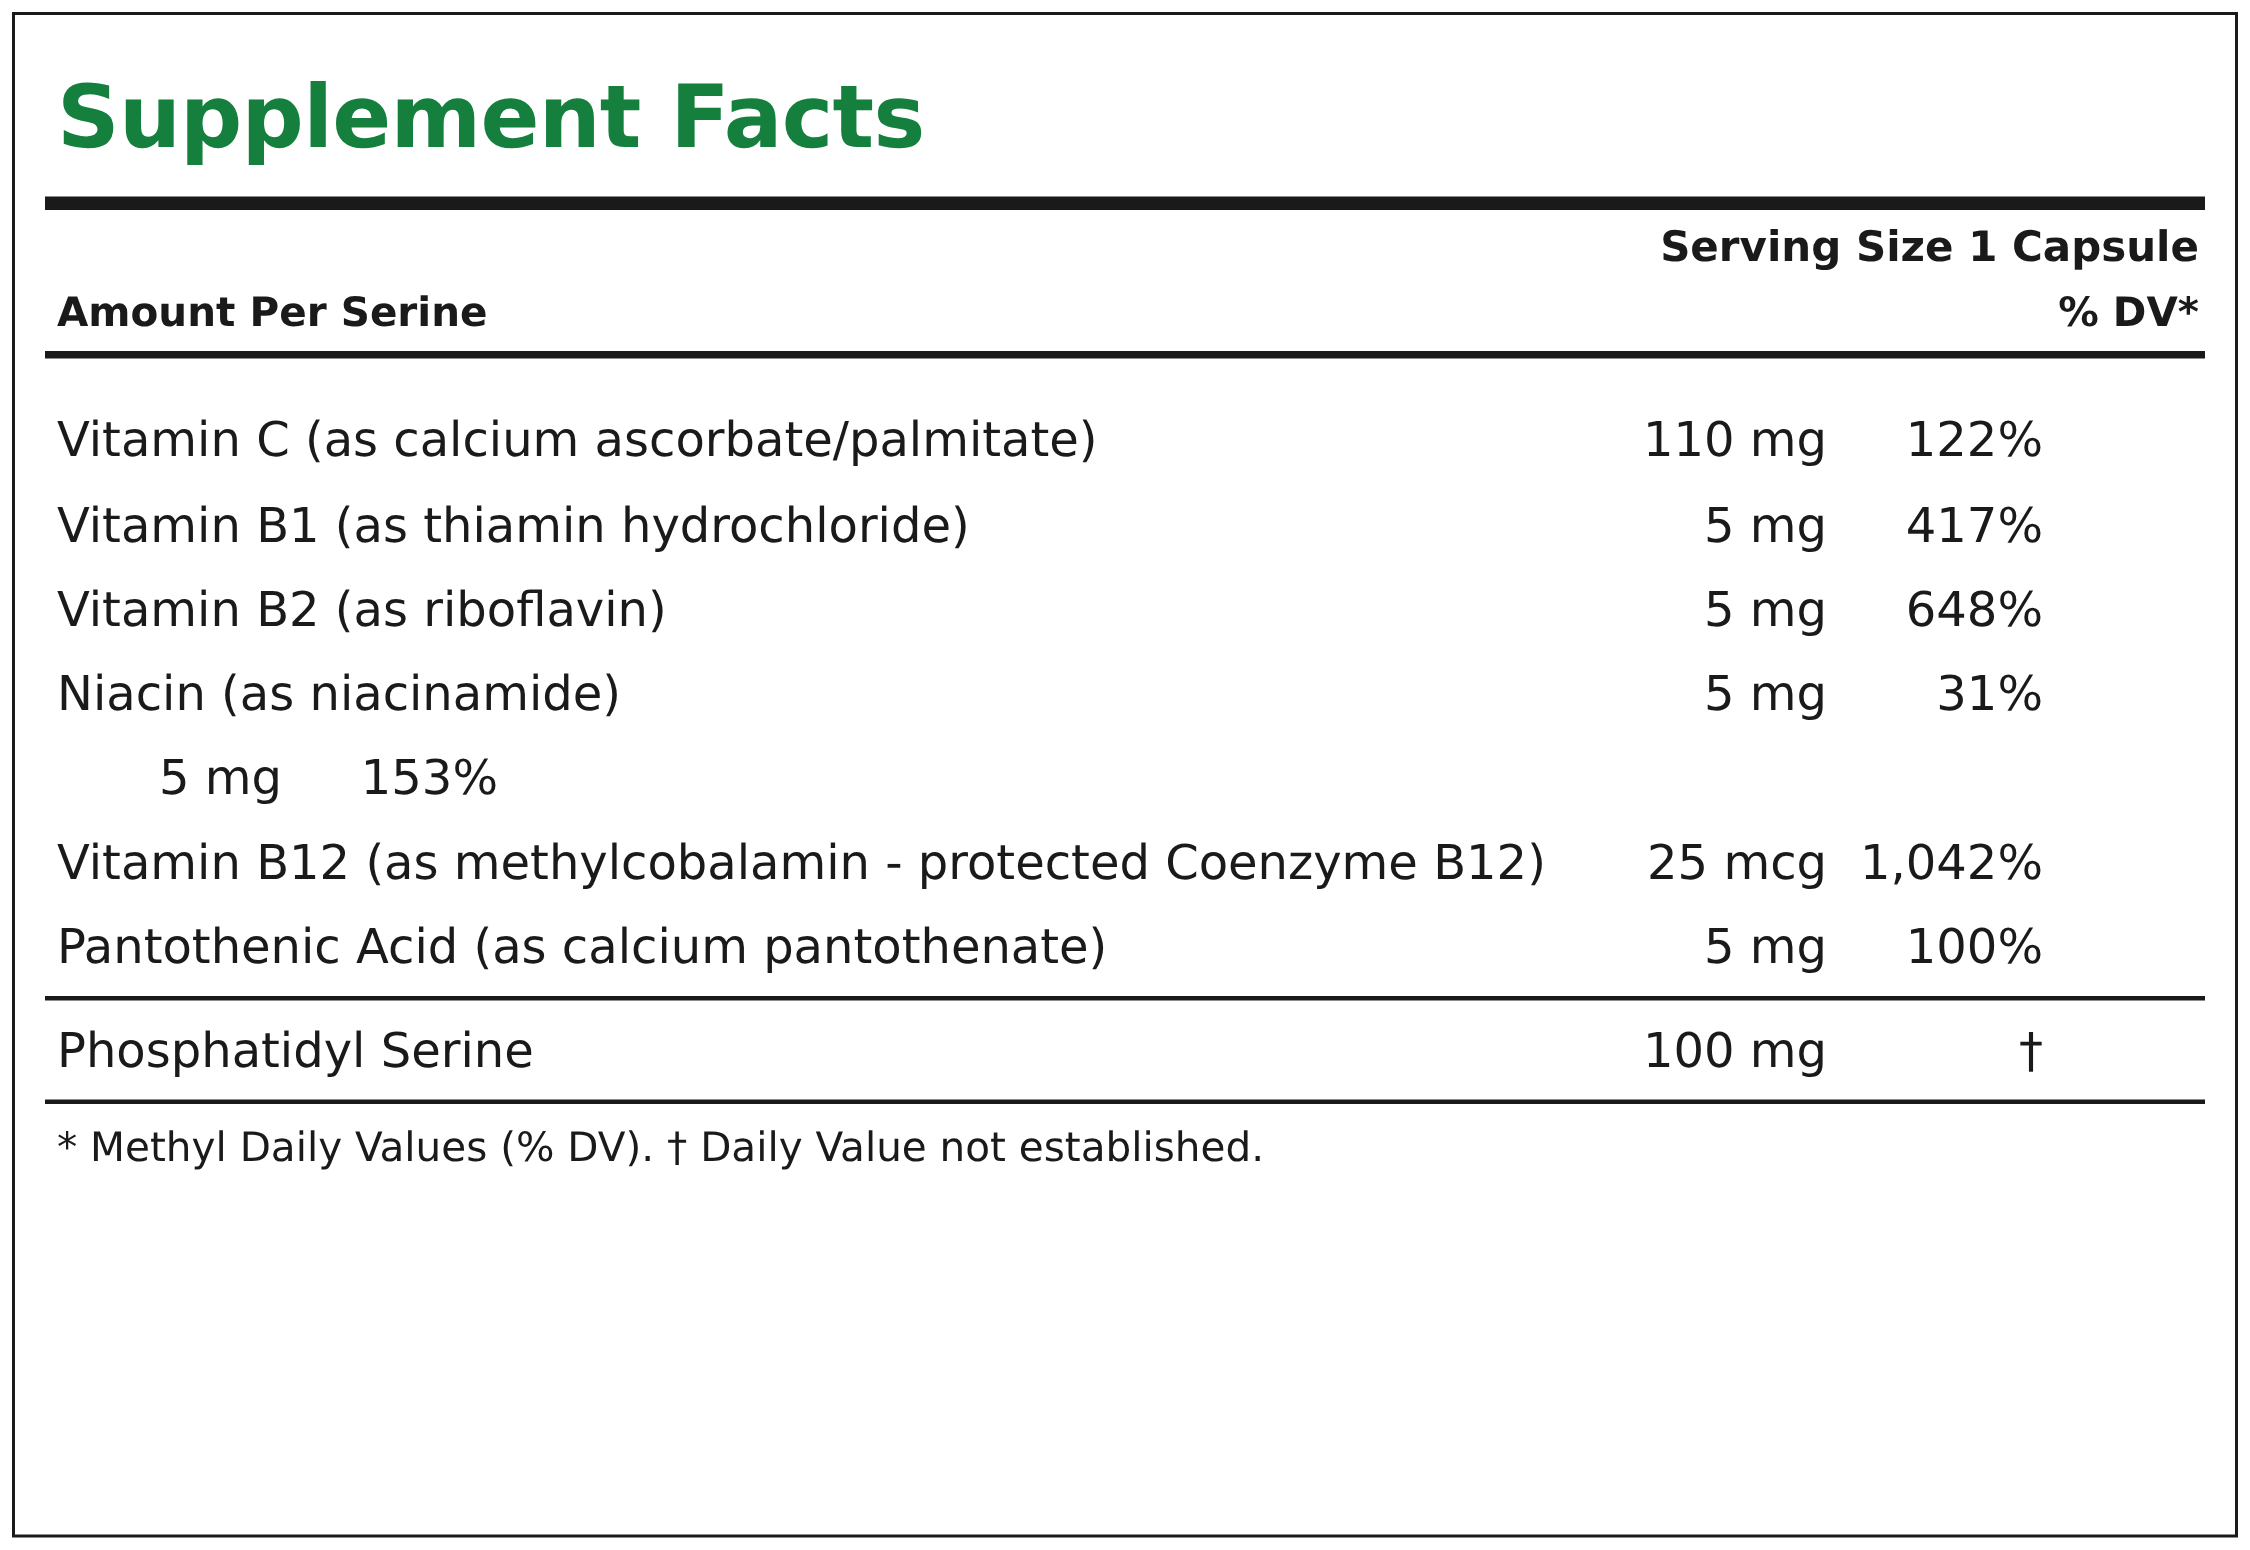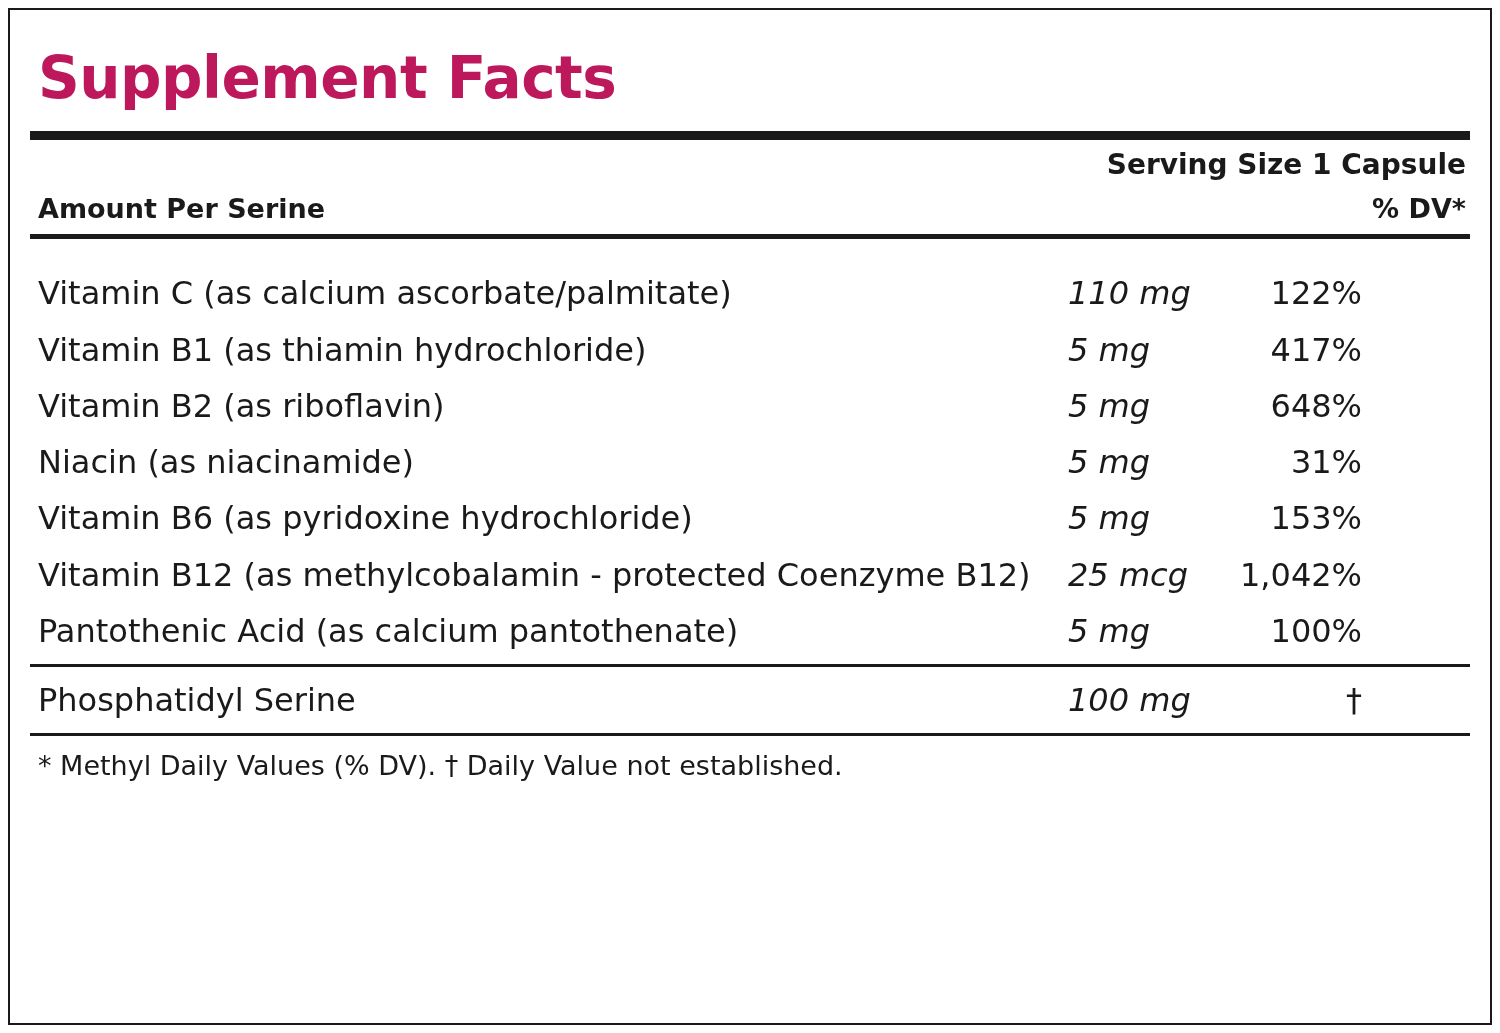--- a/index.html
+++ b/index.html
@@ -33,21 +33,21 @@
     right: 20px;
     top: 20px;
   }
 
   .title {
     font-size: 58px;
     font-weight: bold;
     letter-spacing: -0.5px;
     line-height: 1.05;
     margin: 18px 0 0 8px;
-    color: #be185d;
+    color: #15803d;
   }
 
   .rule-thick {
     height: 9px;
     background: #1a1a1a;
     margin: 22px 0 0 0;
   }
   .rule-med {
     height: 5px;
     background: #1a1a1a;
@@ -87,23 +87,23 @@
     font-size: 32px;
     line-height: 1.32;
   }
   .row .name {
     flex: 1 1 auto;
     padding-right: 20px;
     max-width: 1010px;
   }
   .row .amount {
     flex: 0 0 150px;
+    text-align: right;
     white-space: nowrap;
     padding-right: 14px;
-    font-style: italic;
   }
   .row .dv {
     flex: 0 0 130px;
     text-align: right;
     white-space: nowrap;
   }
 
   .row.last-group {
     padding-bottom: 12px;
   }
@@ -167,21 +167,20 @@
         <div class="dv">648%</div>
       </div>
 
       <div class="row">
         <div class="name">Niacin (as niacinamide)</div>
         <div class="amount">5 mg</div>
         <div class="dv">31%</div>
       </div>
 
       <div class="row">
-        <div class="name">Vitamin B6 (as pyridoxine hydrochloride)</div>
         <div class="amount">5 mg</div>
         <div class="dv">153%</div>
       </div>
 
       <div class="row">
         <div class="name">Vitamin B12 (as methylcobalamin - protected Coenzyme B12)</div>
         <div class="amount">25 mcg</div>
         <div class="dv">1,042%</div>
       </div>
 

